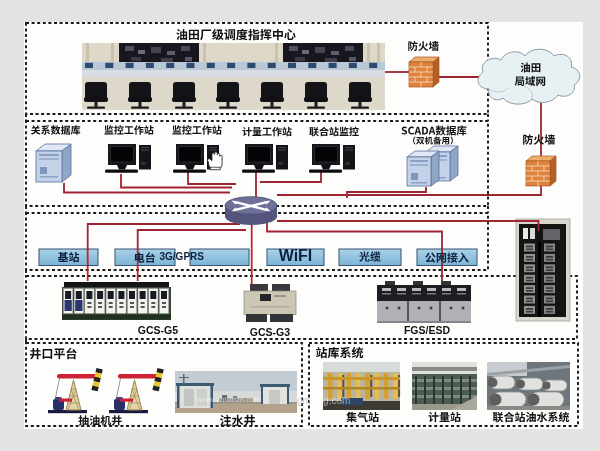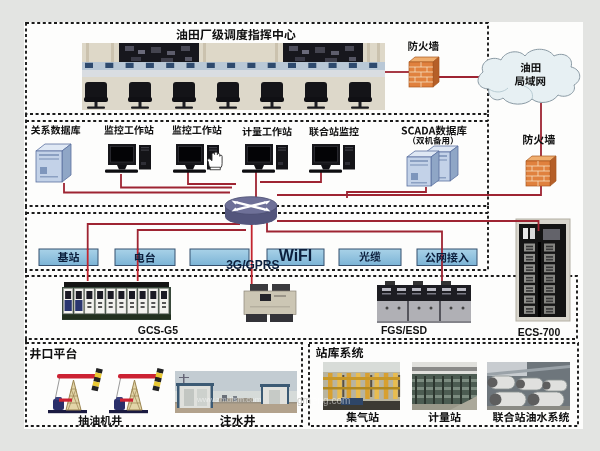--- a/index.html
+++ b/index.html
@@ -480,17 +480,17 @@
       <path transform="translate(359.0,260.7)" fill="#0c1f3d" d="M1.3 -8.4C1.8 -7.6 2.3 -6.4 2.5 -5.7L3.8 -6.2C3.6 -7 3 -8 2.5 -8.9ZM8.5 -9C8.2 -8.1 7.6 -6.9 7.2 -6.2L8.3 -5.8C8.8 -6.4 9.4 -7.5 9.9 -8.5ZM4.8 -9.3V-5.3H0.5V-4.1H3.2C3.1 -2.3 2.8 -0.9 0.3 -0.2C0.5 0.1 0.9 0.6 1.1 1C4 0 4.5 -1.7 4.7 -4.1H6.2V-0.7C6.2 0.5 6.5 0.9 7.8 0.9C8 0.9 8.8 0.9 9.1 0.9C10.2 0.9 10.5 0.4 10.7 -1.5C10.3 -1.6 9.7 -1.8 9.4 -2C9.4 -0.5 9.3 -0.3 9 -0.3C8.8 -0.3 8.1 -0.3 8 -0.3C7.6 -0.3 7.5 -0.4 7.5 -0.7V-4.1H10.5V-5.3H6.1V-9.3ZM19.2 -6.4C19.6 -6 20.1 -5.5 20.4 -5.2L21.2 -5.8C20.9 -6.1 20.4 -6.6 20 -6.9ZM15.3 -8.9V-5.4H16.3V-8.9ZM15.6 -4.9V-1.2H16.8V-3.8H19.6V-1.3H20.8V-4.9ZM11.4 -0.7 11.6 0.5C12.7 0.1 14 -0.5 15.2 -1L15 -2C13.7 -1.5 12.3 -1 11.4 -0.7ZM16.8 -9.3V-5.2H17.9V-6.2C18.1 -6.1 18.5 -5.9 18.6 -5.7C18.9 -6.1 19.2 -6.7 19.4 -7.2H21.4V-8.3H19.8L20 -9.1L18.9 -9.3C18.7 -8.5 18.4 -7.3 17.9 -6.5V-9.3ZM17.6 -3.4C17.5 -1.3 17.3 -0.4 14.4 0.1C14.7 0.3 14.9 0.7 15 1C16.7 0.7 17.6 0.2 18.1 -0.5V-0.4C18.1 0.5 18.3 0.8 19.4 0.8C19.6 0.8 20.4 0.8 20.6 0.8C21.3 0.8 21.6 0.5 21.7 -0.5C21.4 -0.5 21 -0.7 20.8 -0.8C20.7 -0.2 20.7 -0.2 20.4 -0.2C20.3 -0.2 19.7 -0.2 19.6 -0.2C19.3 -0.2 19.2 -0.2 19.2 -0.4V-1.4H18.5C18.7 -1.9 18.8 -2.6 18.8 -3.4ZM11.7 -4.5C11.8 -4.6 12.1 -4.7 12.9 -4.8C12.6 -4.3 12.3 -3.8 12.2 -3.7C11.8 -3.2 11.6 -3 11.4 -2.9C11.5 -2.6 11.7 -2.1 11.7 -1.9C12 -2.1 12.4 -2.2 15 -3C15 -3.2 15 -3.7 15 -4L13.4 -3.6C14 -4.5 14.7 -5.5 15.2 -6.5L14.2 -7.1C14 -6.7 13.8 -6.3 13.6 -5.9L12.8 -5.8C13.3 -6.7 13.9 -7.8 14.2 -8.9L13.1 -9.4C12.7 -8.1 12.1 -6.7 11.9 -6.3C11.7 -6 11.5 -5.7 11.3 -5.7C11.4 -5.4 11.6 -4.8 11.7 -4.5Z"></path>
       <path transform="translate(424.9,261.7)" fill="#0c1f3d" d="M3.3 -9.1C2.7 -7.5 1.6 -6 0.4 -5C0.8 -4.8 1.4 -4.3 1.7 -4.1C2.8 -5.2 4 -6.9 4.7 -8.7ZM7.6 -9.2 6.3 -8.6C7.1 -7 8.5 -5.2 9.6 -4.1C9.8 -4.5 10.3 -5 10.7 -5.2C9.6 -6.2 8.3 -7.8 7.6 -9.2ZM1.7 0.4C2.2 0.2 2.9 0.2 8.3 -0.3C8.6 0.2 8.8 0.6 9 1L10.3 0.3C9.8 -0.8 8.7 -2.3 7.8 -3.5L6.5 -3C6.9 -2.5 7.2 -2 7.5 -1.5L3.4 -1.2C4.4 -2.4 5.5 -3.9 6.3 -5.4L4.8 -6.1C4 -4.2 2.7 -2.3 2.2 -1.8C1.8 -1.3 1.5 -1.1 1.2 -1C1.3 -0.6 1.6 0.2 1.7 0.4ZM14.5 -3.8C14.2 -2.8 13.8 -1.9 13.2 -1.3V-5.4C13.6 -4.9 14.1 -4.3 14.5 -3.8ZM11.8 -8.7V1H13.2V-0.9C13.4 -0.7 13.8 -0.5 13.9 -0.3C14.5 -1 15 -1.7 15.3 -2.7C15.6 -2.3 15.8 -2 16 -1.7L16.8 -2.7C16.5 -3 16.2 -3.5 15.8 -4C16 -4.9 16.2 -5.8 16.3 -6.9L15.2 -7C15.1 -6.3 15 -5.7 14.9 -5.1C14.5 -5.5 14.1 -5.9 13.8 -6.3L13.2 -5.6V-7.5H19.9V-0.6C19.9 -0.4 19.8 -0.3 19.5 -0.3C19.3 -0.3 18.5 -0.3 17.8 -0.4C18 -0 18.2 0.6 18.3 1C19.4 1 20.1 0.9 20.5 0.7C21 0.5 21.2 0.1 21.2 -0.6V-8.7ZM16.2 -5.5C16.6 -5 17.1 -4.4 17.5 -3.8C17.2 -2.6 16.6 -1.6 15.9 -0.9C16.1 -0.8 16.7 -0.4 16.9 -0.2C17.5 -0.9 18 -1.7 18.3 -2.6C18.6 -2.2 18.8 -1.8 19 -1.5L19.8 -2.3C19.6 -2.8 19.2 -3.4 18.8 -4C19.1 -4.9 19.2 -5.8 19.4 -6.9L18.2 -7C18.1 -6.4 18 -5.8 17.9 -5.2C17.6 -5.5 17.3 -5.9 17 -6.2ZM23.5 -9.3V-7.3H22.4V-6H23.5V-4.1C23 -3.9 22.6 -3.8 22.2 -3.8L22.5 -2.5L23.5 -2.8V-0.5C23.5 -0.3 23.5 -0.3 23.4 -0.3C23.2 -0.3 22.8 -0.3 22.5 -0.3C22.6 0 22.8 0.6 22.8 0.9C23.5 0.9 24 0.9 24.3 0.7C24.6 0.5 24.7 0.1 24.7 -0.5V-3.1L25.7 -3.4L25.5 -4.6L24.7 -4.4V-6H25.6V-7.3H24.7V-9.3ZM28 -7.2H30.2C30 -6.8 29.8 -6.2 29.5 -5.8H28L28.6 -6.1C28.5 -6.4 28.3 -6.9 28 -7.2ZM28.2 -9.1C28.3 -8.9 28.4 -8.6 28.5 -8.4H26.2V-7.2H27.7L26.9 -7C27.2 -6.6 27.4 -6.2 27.5 -5.8H25.9V-4.7H28.2C28.1 -4.4 27.9 -4.1 27.7 -3.7H25.7V-2.6H27.1C26.8 -2.2 26.5 -1.7 26.2 -1.4C26.9 -1.2 27.6 -1 28.3 -0.7C27.6 -0.4 26.7 -0.2 25.5 -0.1C25.7 0.1 25.9 0.6 26 1C27.6 0.7 28.8 0.4 29.6 -0.1C30.4 0.3 31.1 0.7 31.6 1L32.4 0C32 -0.3 31.3 -0.6 30.6 -0.9C31 -1.4 31.3 -1.9 31.5 -2.6H32.7V-3.7H29.1C29.2 -4 29.3 -4.3 29.4 -4.5L28.6 -4.7H32.5V-5.8H30.8C31 -6.2 31.2 -6.6 31.4 -7L30.5 -7.2H32.3V-8.4H29.9C29.8 -8.7 29.6 -9 29.4 -9.2ZM30.1 -2.6C30 -2.1 29.7 -1.7 29.4 -1.4C29 -1.6 28.5 -1.8 28 -1.9L28.5 -2.6ZM36 -8.1C36.7 -7.7 37.2 -7.1 37.7 -6.4C37.1 -3.5 35.7 -1.4 33.4 -0.2C33.7 0 34.3 0.6 34.6 0.9C36.6 -0.3 37.9 -2.2 38.8 -4.7C39.9 -2.6 40.9 -0.4 43.1 0.9C43.2 0.5 43.5 -0.3 43.8 -0.6C40.2 -2.9 40.3 -6.7 36.8 -9.3Z"></path>
       <path transform="translate(29.4,358.1)" fill="#111" d="M0.9 -7.9V-6.5H3.2V-5.6C3.2 -5.1 3.2 -4.6 3.1 -4.2H0.6V-2.7H2.9C2.6 -1.6 1.9 -0.7 0.7 0.1C1.1 0.3 1.8 0.9 2 1.2C3.5 0.1 4.2 -1.2 4.5 -2.7H7.4V1.1H8.9V-2.7H11.4V-4.2H8.9V-6.5H11.1V-7.9H8.9V-10.2H7.4V-7.9H4.7V-10.2H3.2V-7.9ZM4.7 -4.2C4.7 -4.6 4.7 -5.1 4.7 -5.6V-6.5H7.4V-4.2ZM13.3 -9V0.8H14.8V-0.1H21.2V0.8H22.8V-9ZM14.8 -1.6V-7.6H21.2V-1.6ZM25.9 -7.2C26.3 -6.4 26.7 -5.4 26.8 -4.7L28.2 -5.2C28.1 -5.9 27.6 -6.9 27.2 -7.6ZM32.7 -7.7C32.5 -6.9 32.1 -5.8 31.7 -5.1L33 -4.8C33.4 -5.4 33.9 -6.4 34.3 -7.3ZM24.6 -4.4V-2.9H29.2V1.1H30.7V-2.9H35.5V-4.4H30.7V-8H34.8V-9.5H25.2V-8H29.2V-4.4ZM37.9 -4.2V1.1H39.4V0.5H44.5V1.1H46.1V-4.2ZM39.4 -0.9V-2.9H44.5V-0.9ZM37.5 -5C38.2 -5.2 39 -5.3 45.4 -5.6C45.7 -5.3 45.9 -4.9 46.1 -4.7L47.3 -5.6C46.6 -6.6 45.2 -8.1 44.1 -9.1L43 -8.3C43.4 -7.9 43.9 -7.4 44.4 -6.9L39.4 -6.7C40.4 -7.6 41.3 -8.7 42.1 -9.8L40.6 -10.4C39.8 -9 38.5 -7.5 38.1 -7.1C37.7 -6.7 37.4 -6.5 37.1 -6.4C37.2 -6 37.5 -5.3 37.5 -5Z"></path>
       <path transform="translate(315.5,357.1)" fill="#111" d="M1 -6.1C1.2 -4.9 1.4 -3.2 1.5 -2.1L2.6 -2.4C2.6 -3.5 2.3 -5.1 2.1 -6.3ZM1.9 -9.8C2.2 -9.3 2.5 -8.6 2.6 -8.1H0.6V-6.8H5.4V-8.1H3L3.9 -8.4C3.8 -8.9 3.5 -9.6 3.2 -10.1ZM3.6 -6.4C3.5 -5 3.3 -3.1 3 -1.9C2 -1.7 1.2 -1.5 0.5 -1.4L0.8 -0C2.1 -0.3 3.7 -0.7 5.3 -1.1L5.1 -2.4L4.2 -2.2C4.5 -3.3 4.8 -4.9 5 -6.2ZM5.5 -4.5V1.1H6.9V0.5H9.7V1H11.2V-4.5H8.8V-6.6H11.6V-8H8.8V-10.2H7.3V-4.5ZM6.9 -0.8V-3.2H9.7V-0.8ZM17.5 -9.9C17.7 -9.7 17.8 -9.4 17.9 -9.1H13.3V-5.7C13.3 -3.9 13.2 -1.4 12.3 0.3C12.6 0.4 13.2 0.9 13.5 1.1C14.6 -0.7 14.8 -3.7 14.8 -5.7V-7.7H17.5C17.4 -7.4 17.3 -7 17.1 -6.7H15.2V-5.4H16.6C16.4 -5 16.2 -4.8 16.1 -4.6C15.9 -4.2 15.7 -4 15.4 -3.9C15.6 -3.5 15.8 -2.8 15.9 -2.5C16 -2.7 16.5 -2.7 17.1 -2.7H18.9V-1.8H14.9V-0.5H18.9V1.1H20.3V-0.5H23.5V-1.8H20.3V-2.7H22.7L22.7 -4H20.3V-5H18.9V-4H17.3C17.6 -4.4 17.8 -4.9 18.1 -5.4H23.1V-6.7H18.8L19 -7.3L17.7 -7.7H23.5V-9.1H19.5C19.4 -9.5 19.2 -9.9 19 -10.2ZM26.9 -2.6C26.3 -1.8 25.4 -1 24.5 -0.5C24.8 -0.3 25.4 0.2 25.7 0.4C26.6 -0.2 27.7 -1.2 28.4 -2.1ZM31.4 -1.9C32.4 -1.2 33.5 -0.2 34.1 0.4L35.4 -0.4C34.7 -1.1 33.5 -2 32.6 -2.7ZM31.7 -5.3C31.9 -5.1 32.2 -4.8 32.4 -4.6L28.8 -4.3C30.3 -5.1 31.9 -6.1 33.3 -7.2L32.3 -8.1C31.7 -7.7 31.1 -7.2 30.6 -6.8L28.2 -6.7C28.9 -7.2 29.6 -7.8 30.2 -8.4C31.7 -8.5 33.2 -8.7 34.5 -9L33.4 -10.2C31.4 -9.7 28.1 -9.4 25.1 -9.3C25.2 -9 25.4 -8.4 25.5 -8.1C26.3 -8.1 27.3 -8.1 28.2 -8.2C27.6 -7.6 26.9 -7.2 26.7 -7C26.3 -6.8 26 -6.6 25.8 -6.6C25.9 -6.2 26.1 -5.6 26.2 -5.3C26.4 -5.4 26.8 -5.5 28.7 -5.6C27.9 -5.2 27.3 -4.8 26.9 -4.7C26.2 -4.3 25.7 -4.1 25.2 -4C25.4 -3.6 25.6 -3 25.6 -2.7C26 -2.9 26.6 -3 29.3 -3.2V-0.5C29.3 -0.4 29.3 -0.4 29.1 -0.3C28.9 -0.3 28.1 -0.3 27.5 -0.4C27.7 0 28 0.6 28 1C28.9 1 29.6 1 30.1 0.8C30.6 0.6 30.8 0.2 30.8 -0.5V-3.3L33.3 -3.5C33.6 -3.1 33.8 -2.7 34 -2.4L35.1 -3.1C34.7 -3.9 33.7 -5 32.8 -5.9ZM44.2 -4.1V-0.7C44.2 0.5 44.4 0.9 45.5 0.9C45.7 0.9 46.1 0.9 46.3 0.9C47.3 0.9 47.6 0.3 47.7 -1.6C47.3 -1.7 46.7 -1.9 46.5 -2.1C46.4 -0.6 46.4 -0.3 46.2 -0.3C46.1 -0.3 45.9 -0.3 45.8 -0.3C45.6 -0.3 45.6 -0.4 45.6 -0.8V-4.1ZM41.9 -4.1C41.8 -2.1 41.7 -0.8 39.8 -0C40.2 0.2 40.5 0.8 40.7 1.1C42.9 0.1 43.2 -1.6 43.3 -4.1ZM36.4 -0.8 36.7 0.6C37.9 0.2 39.4 -0.4 40.7 -1L40.5 -2.2C39 -1.7 37.4 -1.1 36.4 -0.8ZM43 -9.9C43.1 -9.5 43.3 -9 43.4 -8.6H40.8V-7.3H42.6C42.2 -6.7 41.6 -5.9 41.4 -5.7C41.1 -5.5 40.7 -5.4 40.5 -5.3C40.6 -5 40.8 -4.3 40.9 -3.9C41.3 -4.1 41.9 -4.2 46 -4.6C46.2 -4.3 46.3 -4 46.4 -3.8L47.6 -4.4C47.3 -5.2 46.5 -6.3 45.9 -7.1L44.8 -6.6C45 -6.3 45.2 -6 45.3 -5.7L43 -5.5C43.4 -6.1 43.9 -6.7 44.3 -7.3H47.5V-8.6H44.2L44.9 -8.8C44.8 -9.2 44.5 -9.8 44.3 -10.2ZM36.7 -5C36.9 -5.1 37.2 -5.1 38.1 -5.2C37.8 -4.7 37.5 -4.3 37.3 -4.1C36.9 -3.7 36.7 -3.4 36.3 -3.4C36.5 -3 36.7 -2.3 36.8 -2C37.1 -2.2 37.6 -2.4 40.5 -3C40.5 -3.4 40.5 -3.9 40.5 -4.3L38.8 -4C39.6 -4.9 40.3 -6 40.9 -7L39.6 -7.8C39.4 -7.4 39.2 -6.9 39 -6.6L38.1 -6.5C38.8 -7.4 39.4 -8.6 39.8 -9.6L38.4 -10.3C38 -8.9 37.2 -7.5 36.9 -7.1C36.7 -6.7 36.5 -6.5 36.2 -6.4C36.4 -6 36.6 -5.3 36.7 -5Z"></path>
       <path transform="translate(78.2,424.6)" fill="#111" d="M1.7 -9.3V-7.3H0.4V-6H1.7V-4.1C1.2 -3.9 0.6 -3.8 0.2 -3.7L0.5 -2.4L1.7 -2.8V-0.4C1.7 -0.2 1.7 -0.2 1.5 -0.2C1.4 -0.2 0.9 -0.2 0.5 -0.2C0.6 0.1 0.8 0.6 0.9 1C1.6 1 2.1 0.9 2.5 0.7C2.9 0.6 3 0.2 3 -0.4V-3.1L4.2 -3.4L4 -4.6L3 -4.4V-6H4V-7.3H3V-9.3ZM5.6 -2.8H6.7V-1.1H5.6ZM5.6 -4V-5.6H6.7V-4ZM9.1 -2.8V-1.1H7.9V-2.8ZM9.1 -4H7.9V-5.6H9.1ZM6.7 -9.3V-6.9H4.3V1H5.6V0.2H9.1V0.9H10.4V-6.9H7.9V-9.3ZM12 -8.2C12.7 -7.9 13.7 -7.3 14.1 -7L14.9 -8C14.4 -8.4 13.4 -8.9 12.7 -9.2ZM11.4 -5.2C12.1 -4.9 13.1 -4.3 13.5 -4L14.3 -5.1C13.8 -5.4 12.8 -5.9 12.1 -6.2ZM11.8 -0 12.9 0.8C13.5 -0.2 14.1 -1.3 14.6 -2.3L13.6 -3.2C13 -2 12.3 -0.8 11.8 -0ZM17.4 -1H16.1V-2.8H17.4ZM18.7 -1V-2.8H20V-1ZM14.9 -7.1V0.9H16.1V0.3H20V0.8H21.3V-7.1H18.7V-9.3H17.4V-7.1ZM17.4 -4.1H16.1V-5.8H17.4ZM18.7 -4.1V-5.8H20V-4.1ZM27.4 -8.7V-5.1C27.4 -3.5 27.2 -1.3 25.8 0.1C26.1 0.3 26.6 0.7 26.8 1C28.4 -0.6 28.6 -3.3 28.6 -5.1V-7.5H30V-0.9C30 0.1 30.1 0.4 30.3 0.6C30.5 0.8 30.8 0.9 31.1 0.9C31.3 0.9 31.5 0.9 31.7 0.9C32 0.9 32.2 0.8 32.4 0.7C32.6 0.5 32.7 0.3 32.7 -0C32.8 -0.3 32.9 -1.1 32.9 -1.7C32.5 -1.8 32.2 -2 31.9 -2.2C31.9 -1.6 31.9 -1 31.9 -0.8C31.9 -0.6 31.9 -0.5 31.8 -0.4C31.8 -0.4 31.7 -0.3 31.7 -0.3C31.6 -0.3 31.5 -0.3 31.5 -0.3C31.4 -0.3 31.4 -0.4 31.4 -0.4C31.3 -0.5 31.3 -0.6 31.3 -0.9V-8.7ZM24.1 -9.3V-7.1H22.5V-5.8H24C23.6 -4.5 22.9 -3 22.2 -2.1C22.4 -1.8 22.7 -1.3 22.8 -0.9C23.3 -1.5 23.8 -2.4 24.1 -3.4V1H25.4V-3.6C25.7 -3.1 26 -2.6 26.2 -2.3L26.9 -3.3C26.7 -3.6 25.8 -4.8 25.4 -5.2V-5.8H26.8V-7.1H25.4V-9.3ZM33.9 -7.2V-5.9H35.9V-5.1C35.9 -4.7 35.9 -4.2 35.9 -3.8H33.5V-2.5H35.6C35.3 -1.5 34.8 -0.6 33.7 0.1C34 0.3 34.6 0.8 34.9 1.1C36.2 0.1 36.8 -1.1 37.1 -2.5H39.8V1H41.2V-2.5H43.5V-3.8H41.2V-5.9H43.2V-7.2H41.2V-9.3H39.8V-7.2H37.3V-9.3H35.9V-7.2ZM37.3 -3.8C37.3 -4.2 37.3 -4.7 37.3 -5.1V-5.9H39.8V-3.8Z"></path>
       <path transform="translate(219.6,425.0)" fill="#111" d="M1.1 -9C1.8 -8.6 2.8 -8.1 3.3 -7.7L4.2 -8.8C3.6 -9.2 2.6 -9.7 1.9 -10.1ZM0.4 -5.6C1.2 -5.3 2.2 -4.7 2.7 -4.3L3.5 -5.5C2.9 -5.9 1.9 -6.4 1.2 -6.7ZM0.7 0 2 1C2.7 -0.2 3.4 -1.6 4.1 -2.8L3 -3.8C2.3 -2.4 1.4 -0.9 0.7 0ZM6.6 -9.8C6.9 -9.2 7.2 -8.5 7.4 -8H4.2V-6.6H7.1V-4.5H4.7V-3.1H7.1V-0.6H3.8V0.7H11.7V-0.6H8.6V-3.1H10.9V-4.5H8.6V-6.6H11.3V-8H7.7L8.8 -8.4C8.7 -8.9 8.2 -9.7 7.9 -10.2ZM12.7 -7.2V-5.8H15.2C14.7 -3.7 13.7 -2 12.3 -1.1C12.6 -0.9 13.2 -0.3 13.4 0C15.1 -1.2 16.4 -3.7 17 -6.9L16 -7.3L15.7 -7.2ZM21.6 -8.1C21.1 -7.3 20.2 -6.4 19.5 -5.7C19.2 -6.2 19 -6.7 18.8 -7.2V-10.2H17.3V-0.8C17.3 -0.6 17.2 -0.5 17 -0.5C16.8 -0.5 16.1 -0.5 15.5 -0.5C15.7 -0.1 15.9 0.6 16 1.1C17 1.1 17.7 1 18.2 0.8C18.7 0.5 18.8 0.1 18.8 -0.8V-4.2C19.8 -2.4 21 -0.9 22.7 -0C23 -0.5 23.5 -1.1 23.8 -1.4C22.3 -2 21.1 -3.2 20.1 -4.6C21 -5.3 22.1 -6.3 22.9 -7.2ZM24.9 -7.9V-6.5H27.2V-5.6C27.2 -5.1 27.2 -4.6 27.1 -4.2H24.6V-2.7H26.9C26.6 -1.6 25.9 -0.7 24.7 0.1C25.1 0.3 25.8 0.9 26 1.2C27.5 0.1 28.2 -1.2 28.5 -2.7H31.4V1.1H32.9V-2.7H35.4V-4.2H32.9V-6.5H35.1V-7.9H32.9V-10.2H31.4V-7.9H28.7V-10.2H27.2V-7.9ZM28.7 -4.2C28.7 -4.6 28.7 -5.1 28.7 -5.6V-6.5H31.4V-4.2Z"></path>
       <path transform="translate(346.1,421.2)" fill="#111" d="M4.8 -3.1V-2.5H0.5V-1.5H3.7C2.7 -0.9 1.4 -0.4 0.2 -0.2C0.4 0.1 0.8 0.6 1 0.9C2.3 0.5 3.7 -0.1 4.8 -0.9V1H6.1V-1C7.2 -0.2 8.6 0.5 9.9 0.9C10.1 0.5 10.5 0.1 10.7 -0.2C9.6 -0.5 8.3 -0.9 7.3 -1.5H10.5V-2.5H6.1V-3.1ZM5.3 -6V-5.5H3.1V-6ZM5.1 -9.1C5.2 -8.8 5.3 -8.5 5.4 -8.3H3.7C3.9 -8.6 4 -8.8 4.2 -9.1L2.8 -9.4C2.3 -8.4 1.5 -7.3 0.2 -6.4C0.5 -6.2 0.9 -5.8 1.2 -5.5C1.4 -5.7 1.6 -5.9 1.7 -6V-2.9H3.1V-3.2H10.2V-4.2H6.6V-4.6H9.4V-5.5H6.6V-6H9.4V-6.8H6.6V-7.3H9.9V-8.3H6.8C6.7 -8.6 6.5 -9.1 6.3 -9.4ZM5.3 -6.8H3.1V-7.3H5.3ZM5.3 -4.6V-4.2H3.1V-4.6ZM13.9 -6.6V-5.6H20.3V-6.6ZM13.6 -9.3C13.1 -7.8 12.2 -6.3 11.1 -5.5C11.4 -5.3 12 -4.9 12.3 -4.7C12.9 -5.3 13.6 -6.2 14.1 -7.1H21.2V-8.3H14.7C14.8 -8.5 14.9 -8.8 14.9 -9ZM12.7 -5V-3.8H18.3C18.4 -1.2 18.9 1 20.5 1C21.4 1 21.6 0.4 21.7 -1C21.4 -1.2 21.1 -1.5 20.8 -1.8C20.8 -0.9 20.8 -0.4 20.6 -0.4C19.9 -0.4 19.6 -2.5 19.6 -5ZM22.9 -5.6C23.1 -4.5 23.3 -2.9 23.3 -1.9L24.4 -2.2C24.3 -3.2 24.1 -4.6 23.9 -5.8ZM23.8 -9C24 -8.5 24.3 -7.9 24.4 -7.4H22.5V-6.2H26.9V-7.4H24.7L25.6 -7.7C25.5 -8.1 25.2 -8.8 24.9 -9.3ZM25.3 -5.9C25.2 -4.6 25 -2.9 24.7 -1.8C23.9 -1.6 23.1 -1.4 22.4 -1.3L22.7 -0C23.9 -0.3 25.4 -0.6 26.8 -1L26.7 -2.2L25.8 -2C26.1 -3.1 26.4 -4.5 26.6 -5.7ZM27 -4.2V1H28.3V0.5H30.9V0.9H32.3V-4.2H30.1V-6.1H32.6V-7.3H30.1V-9.3H28.7V-4.2ZM28.3 -0.8V-2.9H30.9V-0.8Z"></path>
       <path transform="translate(428.0,421.2)" fill="#111" d="M1.3 -8.4C1.9 -7.9 2.7 -7.1 3.1 -6.6L4 -7.6C3.6 -8.1 2.7 -8.8 2.1 -9.2ZM0.4 -6V-4.6H2V-1.3C2 -0.8 1.7 -0.5 1.4 -0.3C1.6 -0 2 0.6 2.1 0.9C2.3 0.7 2.7 0.4 4.9 -1.3C4.8 -1.5 4.6 -2.1 4.5 -2.5L3.4 -1.7V-6ZM6.7 -9.3V-5.9H4V-4.5H6.7V1H8.1V-4.5H10.6V-5.9H8.1V-9.3ZM14.2 -7.3H18.7V-7H14.2ZM14.2 -8.3H18.7V-8H14.2ZM12.9 -9V-6.3H20.1V-9ZM11.5 -6V-5H21.5V-6ZM13.9 -2.9H15.9V-2.6H13.9ZM17.1 -2.9H19.1V-2.6H17.1ZM13.9 -4H15.9V-3.6H13.9ZM17.1 -4H19.1V-3.6H17.1ZM11.5 -0.2V0.7H21.5V-0.2H17.1V-0.6H20.6V-1.5H17.1V-1.8H20.4V-4.7H12.7V-1.8H15.9V-1.5H12.5V-0.6H15.9V-0.2ZM22.9 -5.6C23.1 -4.5 23.3 -2.9 23.3 -1.9L24.4 -2.2C24.3 -3.2 24.1 -4.6 23.9 -5.8ZM23.8 -9C24 -8.5 24.3 -7.9 24.4 -7.4H22.5V-6.2H26.9V-7.4H24.7L25.6 -7.7C25.5 -8.1 25.2 -8.8 24.9 -9.3ZM25.3 -5.9C25.2 -4.6 25 -2.9 24.7 -1.8C23.9 -1.6 23.1 -1.4 22.4 -1.3L22.7 -0C23.9 -0.3 25.4 -0.6 26.8 -1L26.7 -2.2L25.8 -2C26.1 -3.1 26.4 -4.5 26.6 -5.7ZM27 -4.2V1H28.3V0.5H30.9V0.9H32.3V-4.2H30.1V-6.1H32.6V-7.3H30.1V-9.3H28.7V-4.2ZM28.3 -0.8V-2.9H30.9V-0.8Z"></path>
       <path transform="translate(492.5,421.2)" fill="#111" d="M5.2 -8.7C5.6 -8.2 6 -7.5 6.2 -7.1H5V-5.9H6.9V-4.5V-4.3H4.8V-3.1H6.8C6.6 -2.1 6 -0.8 4.3 0.2C4.7 0.4 5.1 0.8 5.3 1.1C6.5 0.4 7.2 -0.5 7.6 -1.4C8.1 -0.4 8.9 0.5 9.9 1C10.1 0.6 10.5 0.1 10.8 -0.1C9.5 -0.6 8.6 -1.8 8.1 -3.1H10.6V-4.3H8.2V-4.4V-5.9H10.3V-7.1H9C9.3 -7.6 9.7 -8.2 10 -8.8L8.7 -9.2C8.5 -8.5 8.1 -7.7 7.7 -7.1H6.5L7.4 -7.6C7.2 -8 6.7 -8.7 6.3 -9.2ZM0.3 -1.7 0.6 -0.5 3.2 -0.9V1H4.3V-1.1L5.2 -1.3L5.1 -2.4L4.3 -2.3V-7.8H4.7V-8.9H0.5V-7.8H0.9V-1.7ZM2.1 -7.8H3.2V-6.6H2.1ZM2.1 -5.5H3.2V-4.3H2.1ZM2.1 -3.3H3.2V-2.1L2.1 -1.9ZM16.6 -9.4C15.4 -7.7 13.3 -6.3 11.3 -5.5C11.7 -5.2 12.1 -4.7 12.3 -4.3C12.8 -4.6 13.3 -4.8 13.8 -5.1V-4.6H19.3V-5.3C19.8 -5 20.3 -4.7 20.9 -4.5C21.1 -4.9 21.4 -5.4 21.8 -5.7C20.3 -6.2 18.8 -7 17.4 -8.3L17.8 -8.8ZM14.8 -5.8C15.4 -6.3 16 -6.8 16.6 -7.4C17.2 -6.7 17.9 -6.2 18.5 -5.8ZM13 -3.6V1H14.4V0.5H18.8V0.9H20.2V-3.6ZM14.4 -0.7V-2.5H18.8V-0.7ZM22.9 -5.6C23.1 -4.5 23.3 -2.9 23.3 -1.9L24.4 -2.2C24.3 -3.2 24.1 -4.6 23.9 -5.8ZM23.8 -9C24 -8.5 24.3 -7.9 24.4 -7.4H22.5V-6.2H26.9V-7.4H24.7L25.6 -7.7C25.5 -8.1 25.2 -8.8 24.9 -9.3ZM25.3 -5.9C25.2 -4.6 25 -2.9 24.7 -1.8C23.9 -1.6 23.1 -1.4 22.4 -1.3L22.7 -0C23.9 -0.3 25.4 -0.6 26.8 -1L26.7 -2.2L25.8 -2C26.1 -3.1 26.4 -4.5 26.6 -5.7ZM27 -4.2V1H28.3V0.5H30.9V0.9H32.3V-4.2H30.1V-6.1H32.6V-7.3H30.1V-9.3H28.7V-4.2ZM28.3 -0.8V-2.9H30.9V-0.8ZM34 -8.2C34.7 -7.9 35.7 -7.3 36.1 -7L36.9 -8C36.4 -8.4 35.4 -8.9 34.7 -9.2ZM33.4 -5.2C34.1 -4.9 35.1 -4.3 35.5 -4L36.3 -5.1C35.8 -5.4 34.8 -5.9 34.1 -6.2ZM33.8 -0 34.9 0.8C35.5 -0.2 36.1 -1.3 36.6 -2.3L35.6 -3.2C35 -2 34.3 -0.8 33.8 -0ZM39.4 -1H38.1V-2.8H39.4ZM40.7 -1V-2.8H42V-1ZM36.9 -7.1V0.9H38.1V0.3H42V0.8H43.3V-7.1H40.7V-9.3H39.4V-7.1ZM39.4 -4.1H38.1V-5.8H39.4ZM40.7 -4.1V-5.8H42V-4.1ZM44.6 -6.6V-5.3H46.9C46.5 -3.4 45.5 -1.9 44.2 -1C44.6 -0.8 45.1 -0.3 45.3 0C46.9 -1.1 48 -3.4 48.5 -6.4L47.7 -6.7L47.4 -6.6ZM52.8 -7.4C52.3 -6.7 51.5 -5.9 50.9 -5.2C50.6 -5.7 50.4 -6.2 50.2 -6.6V-9.3H48.8V-0.7C48.8 -0.5 48.8 -0.5 48.6 -0.5C48.4 -0.5 47.8 -0.5 47.2 -0.5C47.4 -0.1 47.6 0.6 47.7 1C48.6 1 49.2 0.9 49.7 0.7C50.1 0.5 50.2 0.1 50.2 -0.7V-3.9C51.1 -2.2 52.3 -0.9 53.8 -0C54.1 -0.4 54.5 -1 54.8 -1.3C53.4 -1.9 52.3 -2.9 51.5 -4.2C52.2 -4.8 53.2 -5.7 54 -6.6ZM57.7 -2.4C57.1 -1.7 56.3 -0.9 55.4 -0.5C55.7 -0.3 56.3 0.2 56.6 0.4C57.4 -0.1 58.4 -1.1 59 -1.9ZM61.8 -1.7C62.7 -1.1 63.7 -0.2 64.2 0.4L65.4 -0.4C64.8 -1 63.7 -1.9 62.9 -2.4ZM62.1 -4.9C62.3 -4.7 62.5 -4.4 62.7 -4.2L59.4 -4C60.8 -4.7 62.2 -5.6 63.5 -6.6L62.6 -7.4C62.1 -7 61.5 -6.6 61 -6.2L58.8 -6.1C59.5 -6.6 60.1 -7.1 60.7 -7.7C62.1 -7.8 63.4 -8 64.6 -8.3L63.6 -9.4C61.8 -8.9 58.7 -8.7 56 -8.6C56.1 -8.3 56.3 -7.7 56.3 -7.4C57.1 -7.4 58 -7.5 58.8 -7.5C58.3 -7 57.7 -6.6 57.5 -6.4C57.1 -6.2 56.9 -6 56.6 -6C56.7 -5.7 56.9 -5.1 57 -4.9C57.2 -5 57.6 -5 59.3 -5.2C58.6 -4.7 58 -4.4 57.7 -4.3C57 -3.9 56.6 -3.7 56.1 -3.7C56.3 -3.3 56.4 -2.7 56.5 -2.5C56.9 -2.6 57.4 -2.7 59.9 -2.9V-0.5C59.9 -0.4 59.8 -0.3 59.6 -0.3C59.5 -0.3 58.8 -0.3 58.2 -0.3C58.4 0 58.6 0.6 58.7 0.9C59.5 0.9 60.1 0.9 60.6 0.7C61.1 0.5 61.2 0.2 61.2 -0.5V-3L63.5 -3.2C63.8 -2.8 64 -2.5 64.2 -2.2L65.2 -2.9C64.8 -3.6 63.9 -4.6 63.1 -5.4ZM73.5 -3.8V-0.7C73.5 0.4 73.7 0.8 74.7 0.8C74.9 0.8 75.3 0.8 75.5 0.8C76.3 0.8 76.6 0.3 76.7 -1.4C76.4 -1.5 75.8 -1.7 75.6 -2C75.6 -0.5 75.5 -0.3 75.3 -0.3C75.3 -0.3 75 -0.3 75 -0.3C74.8 -0.3 74.8 -0.3 74.8 -0.7V-3.8ZM71.4 -3.8C71.3 -1.9 71.2 -0.7 69.5 -0C69.8 0.2 70.2 0.7 70.3 1C72.3 0.1 72.6 -1.5 72.7 -3.8ZM66.4 -0.7 66.7 0.5C67.7 0.1 69.1 -0.4 70.3 -0.9L70.1 -2C68.7 -1.5 67.3 -1 66.4 -0.7ZM72.4 -9.1C72.5 -8.7 72.7 -8.3 72.8 -7.9H70.4V-6.7H72.1C71.6 -6.1 71.1 -5.4 70.9 -5.2C70.7 -5 70.3 -4.9 70.1 -4.9C70.2 -4.6 70.4 -3.9 70.5 -3.6C70.9 -3.8 71.4 -3.8 75.2 -4.2C75.3 -3.9 75.4 -3.7 75.5 -3.5L76.6 -4C76.3 -4.7 75.6 -5.8 75.1 -6.5L74 -6C74.2 -5.8 74.4 -5.5 74.6 -5.3L72.4 -5.1C72.8 -5.6 73.2 -6.2 73.6 -6.7H76.5V-7.9H73.5L74.2 -8.1C74.1 -8.4 73.8 -9 73.6 -9.4ZM66.7 -4.5C66.8 -4.6 67.1 -4.7 68 -4.8C67.6 -4.3 67.3 -4 67.2 -3.8C66.8 -3.4 66.6 -3.1 66.3 -3.1C66.5 -2.8 66.7 -2.1 66.7 -1.9C67 -2 67.5 -2.2 70.1 -2.8C70.1 -3.1 70.1 -3.6 70.1 -4L68.6 -3.7C69.3 -4.5 69.9 -5.5 70.5 -6.4L69.3 -7.1C69.1 -6.8 68.9 -6.4 68.7 -6L67.9 -5.9C68.5 -6.8 69.1 -7.9 69.5 -8.8L68.2 -9.4C67.8 -8.2 67.1 -6.9 66.9 -6.5C66.6 -6.2 66.4 -5.9 66.2 -5.9C66.4 -5.5 66.6 -4.8 66.7 -4.5Z"></path>
     </svg>
-    <div class="lb" style="left:159.5px;top:257px;width:120px;font-size:12px;color:#0c1f3d;letter-spacing:0;text-align:right;font-weight:bold;line-height:16px">3G/GPRS</div>
+    <div class="lb" style="left:159.5px;top:249px;width:120px;font-size:10px;color:#0c1f3d;letter-spacing:0;text-align:left;font-weight:bold;line-height:16px">3G/GPRS</div>
     <div class="lb" style="left:235.5px;top:248.2px;width:120px;font-size:16px;color:#0c1f3d;letter-spacing:0;text-align:center;font-weight:bold;line-height:16px">WiFI</div>
     <div class="lb" style="left:58px;top:321.6px;width:120px;font-size:10.5px;color:#111;letter-spacing:0;text-align:right;font-weight:bold;line-height:16px">GCS-G5</div>
-    <div class="lb" style="left:344px;top:322.1px;width:120px;font-size:10.5px;color:#111;letter-spacing:0;text-align:center;font-weight:bold;line-height:16px">FGS/ESD</div>
-    <div class="lb" style="left:479px;top:323.6px;width:120px;font-size:10.5px;color:#111;letter-spacing:0;text-align:center;font-weight:bold;line-height:16px">ECS-700</div>
+    <div class="lb" style="left:210px;top:323.6px;width:120px;font-size:10.5px;color:#111;letter-spacing:0;text-align:center;font-weight:bold;line-height:16px">GCS-G3</div>
+    <div class="lb" style="left:367px;top:322.1px;width:120px;font-size:10.5px;color:#111;letter-spacing:0;text-align:center;font-weight:bold;line-height:16px">FGS/ESD</div>
   </div>
 </body></html>

